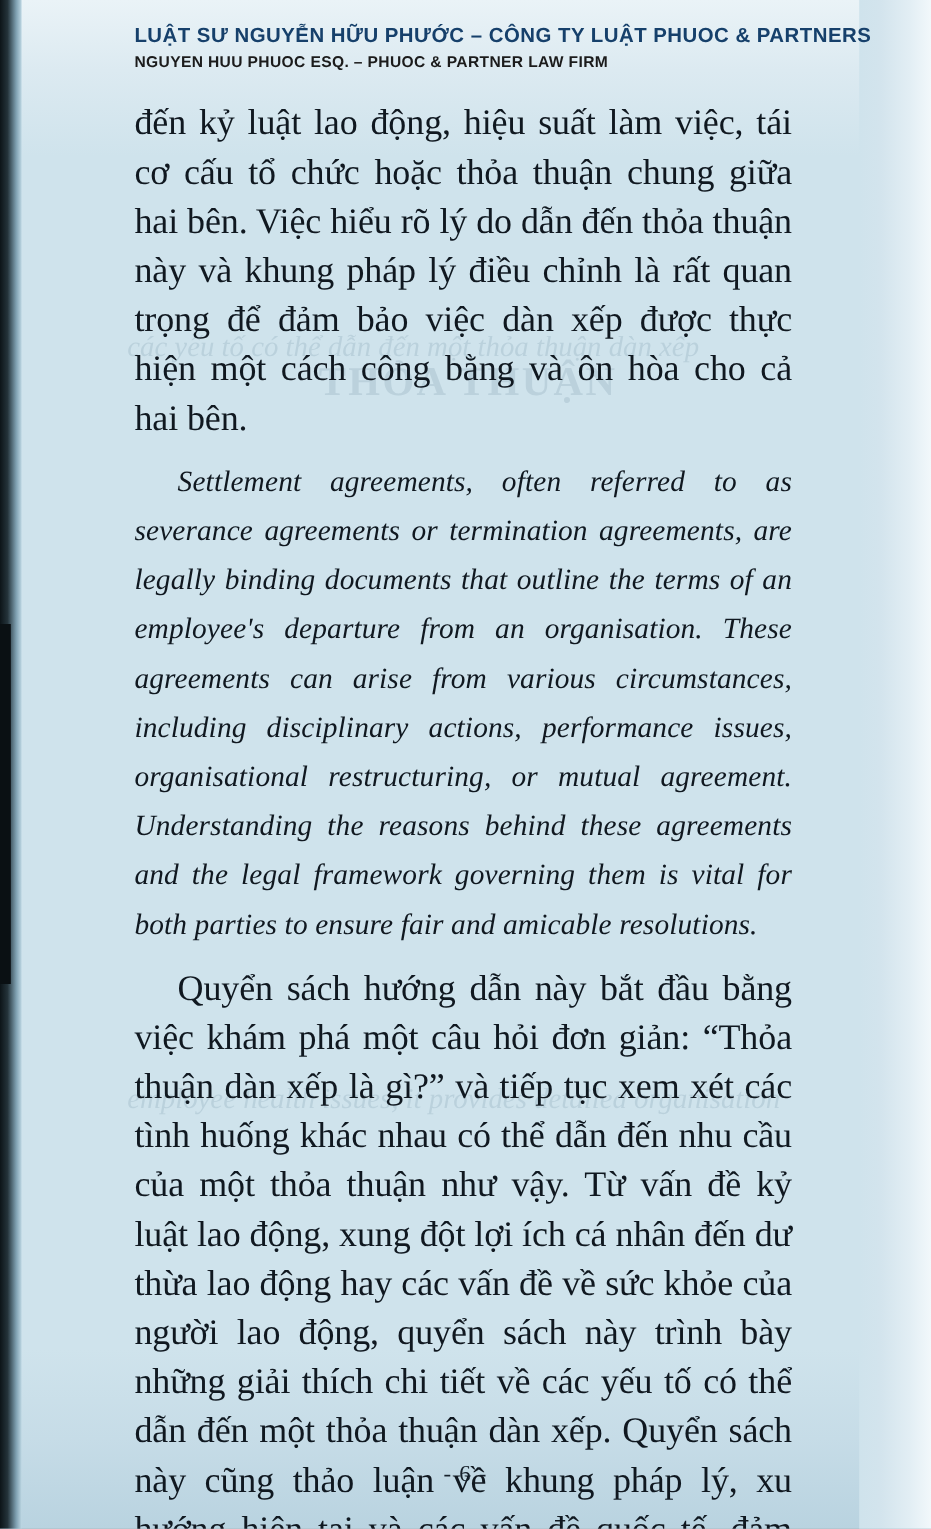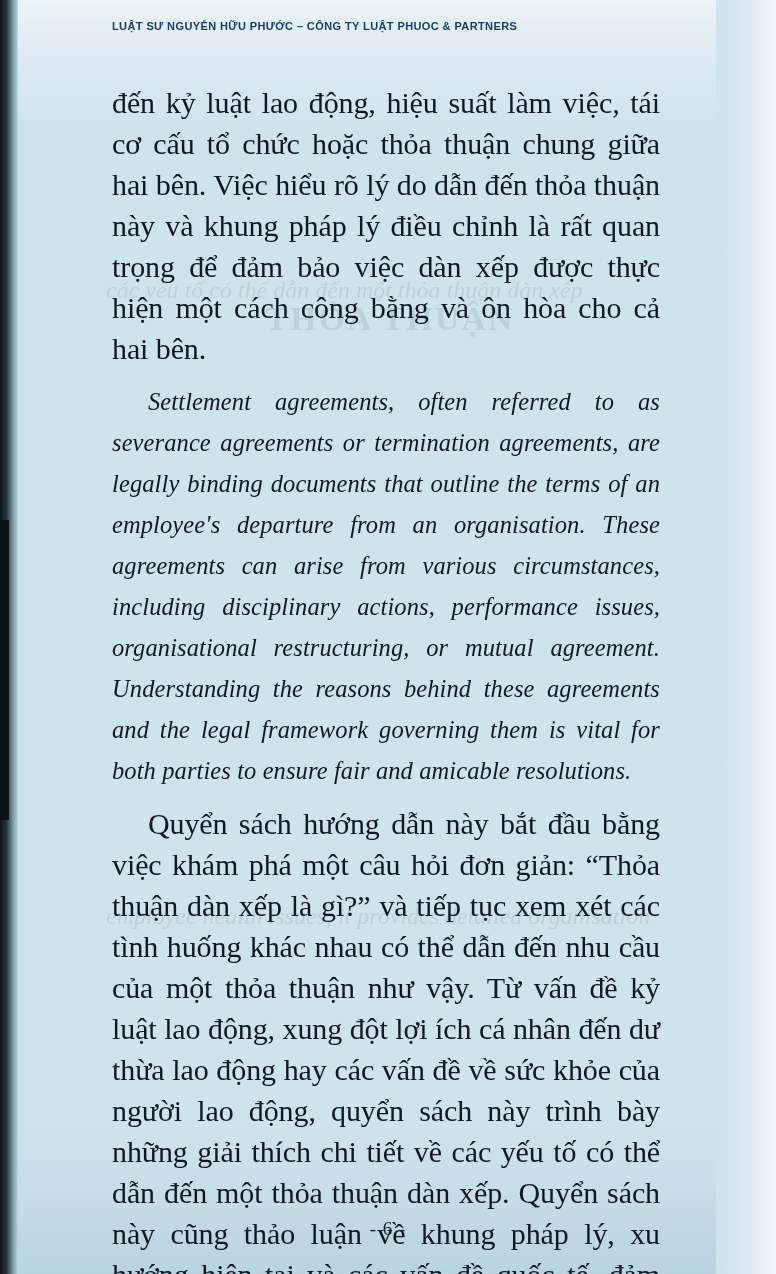--- a/index.html
+++ b/index.html
@@ -63,21 +63,21 @@
   .header {
     position: absolute;
     left: 112px;
     top: 20px;
     width: 560px;
     z-index: 5;
   }
   .header-line-1 {
     font-family: "Liberation Sans", sans-serif;
     font-weight: bold;
-    font-size: 11px;
+    font-size: 17px;
     letter-spacing: 0.4px;
     color: #16406b;
     white-space: nowrap;
   }
   .header-line-2 {
     font-family: "Liberation Sans", sans-serif;
     font-weight: bold;
     font-size: 13px;
     letter-spacing: 0.3px;
     color: #1b1b1b;
@@ -180,20 +180,21 @@
   <div class="page-curve"></div>
   <div class="spine-shadow"></div>
   <div class="spine-dark"></div>
 
   <div class="ghost-title">THỎA THUẬN</div>
   <div class="ghost ghost-1">các yếu tố có thể dẫn đến một thỏa thuận dàn xếp</div>
   <div class="ghost ghost-2">employee health issues, it provides detailed organisation</div>
 
   <div class="header">
     <div class="header-line-1">LUẬT SƯ NGUYỄN HỮU PHƯỚC – CÔNG TY LUẬT PHUOC &amp; PARTNERS</div>
+    <div class="header-line-2">NGUYEN HUU PHUOC ESQ. – PHUOC &amp; PARTNER LAW FIRM</div>
   </div>
 
   <div class="body-area">
 
     <p class="para vn">đến kỷ luật lao động, hiệu suất làm việc, tái cơ cấu tổ chức hoặc thỏa thuận chung giữa hai bên. Việc hiểu rõ lý do dẫn đến thỏa thuận này và khung pháp lý điều chỉnh là rất quan trọng để đảm bảo việc dàn xếp được thực hiện một cách công bằng và ôn hòa cho cả hai bên.</p>
 
     <div class="gap-sm"></div>
 
     <p class="para en indent">Settlement agreements, often referred to as severance agreements or termination agreements, are legally binding documents that outline the terms of an employee's departure from an organisation. These agreements can arise from various circumstances, including disciplinary actions, performance issues, organisational restructuring, or mutual agreement. Understanding the reasons behind these agreements and the legal framework governing them is vital for both parties to ensure fair and amicable resolutions.</p>
 

